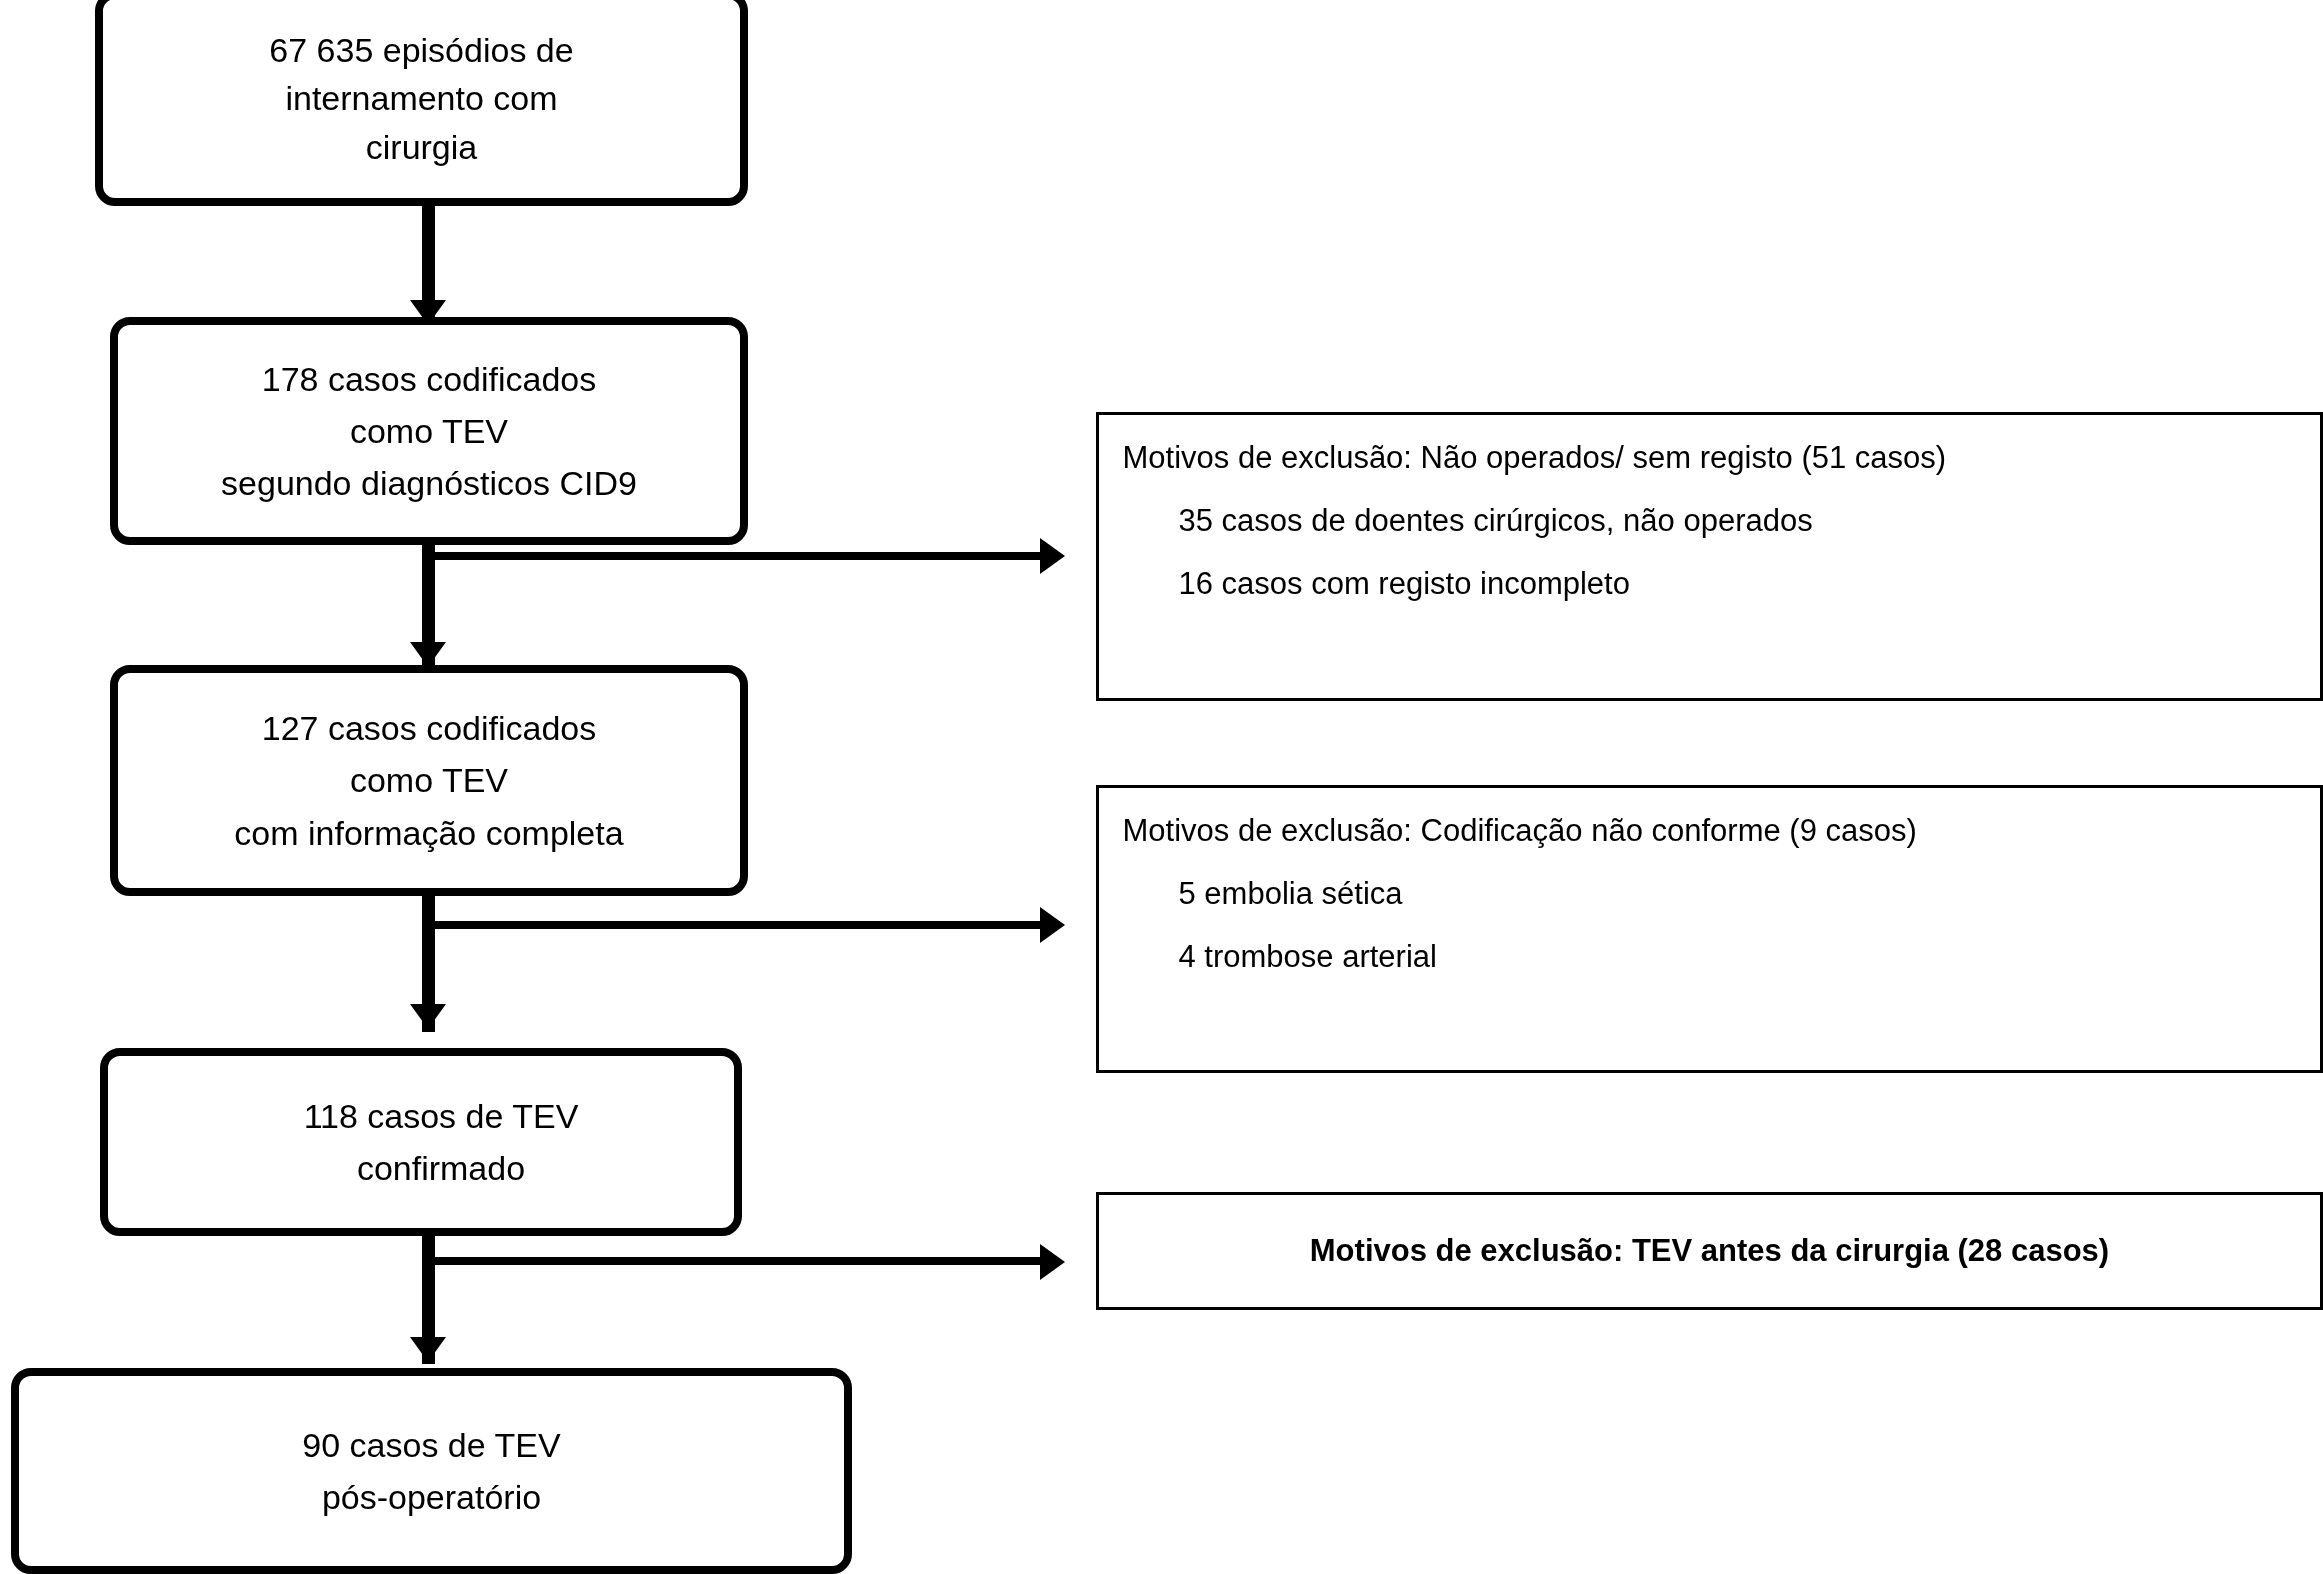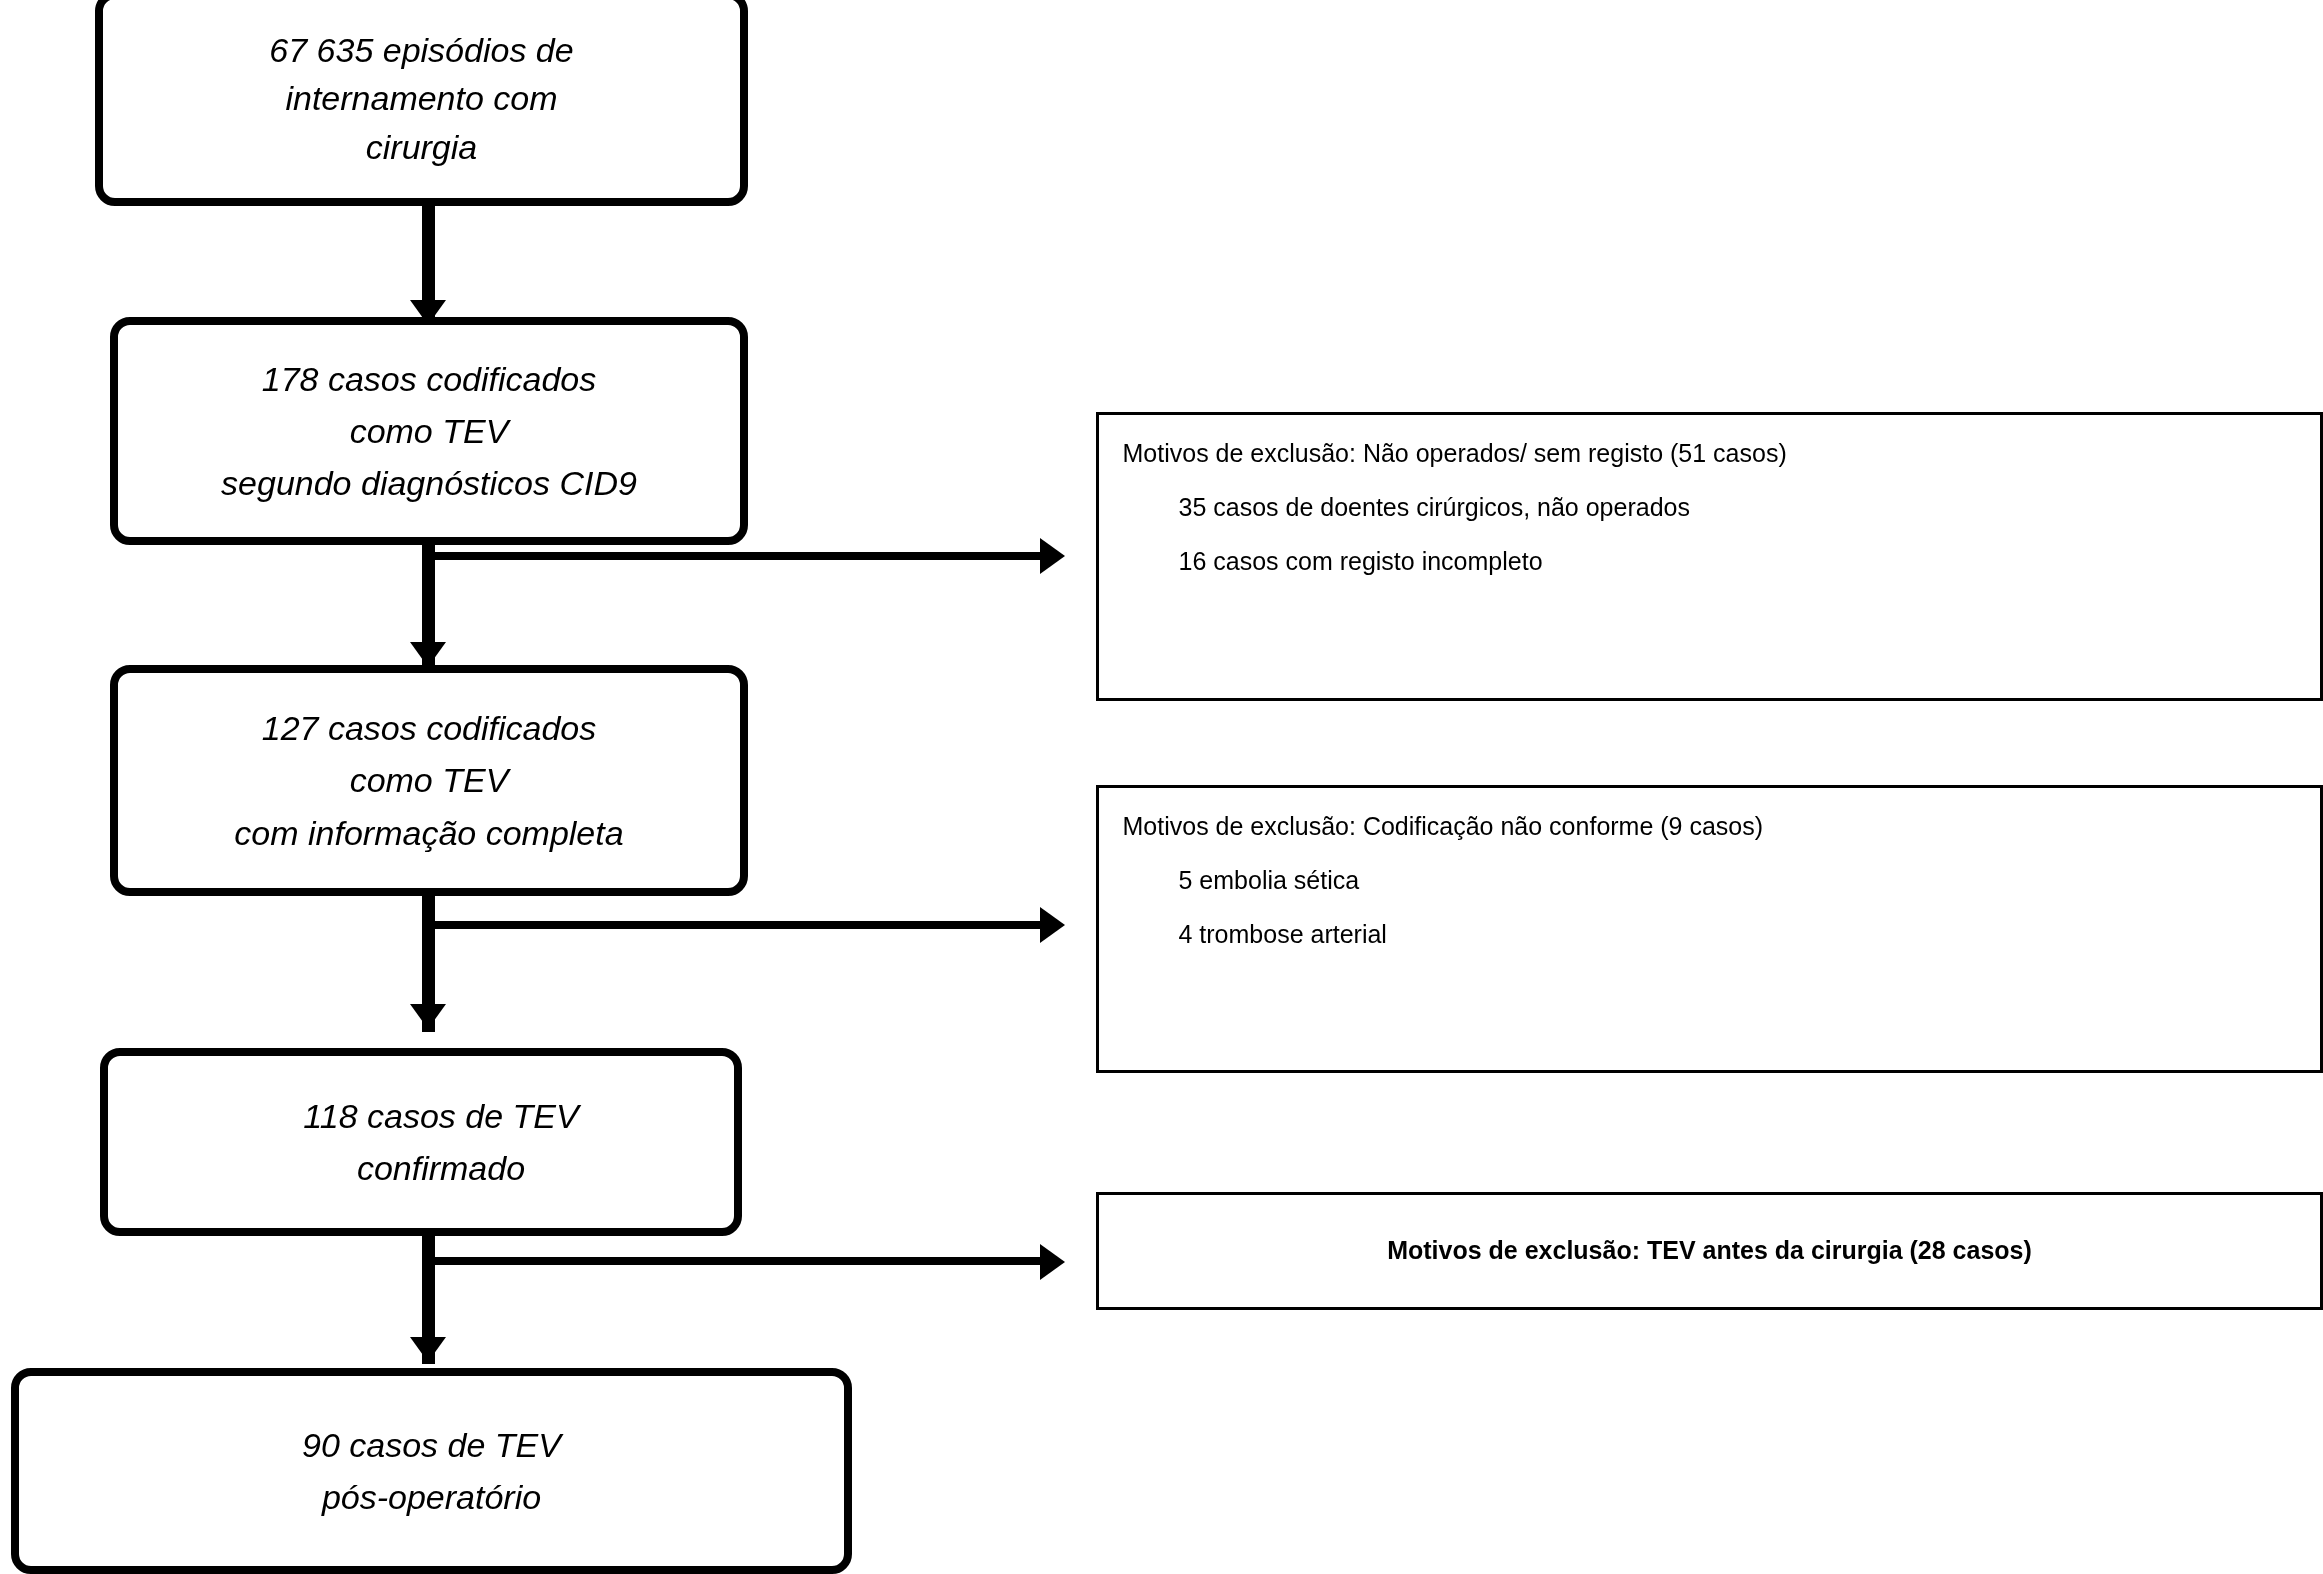--- a/index.html
+++ b/index.html
@@ -31,31 +31,30 @@
     align-items: center;
     justify-content: center;
     text-align: center;
     font-size: 34px;
     line-height: 1.42;
     z-index: 3;
   }
   .flow-box .line {
     display: block;
     white-space: nowrap;
-    font-style: italic;
   }
   .flow-box.spaced .line { margin: 2px 0; }
 
   
   .excl-box {
     position: absolute;
     box-sizing: border-box;
     border: 3.6px solid #000000;
     background: #ffffff;
-    font-size: 25px;
+    font-size: 31px;
     line-height: 1.5;
     z-index: 3;
     padding: 20px 23.5px;
   }
   .excl-box .head {
     display: block;
     white-space: nowrap;
   }
   .excl-box .sub {
     display: block;

